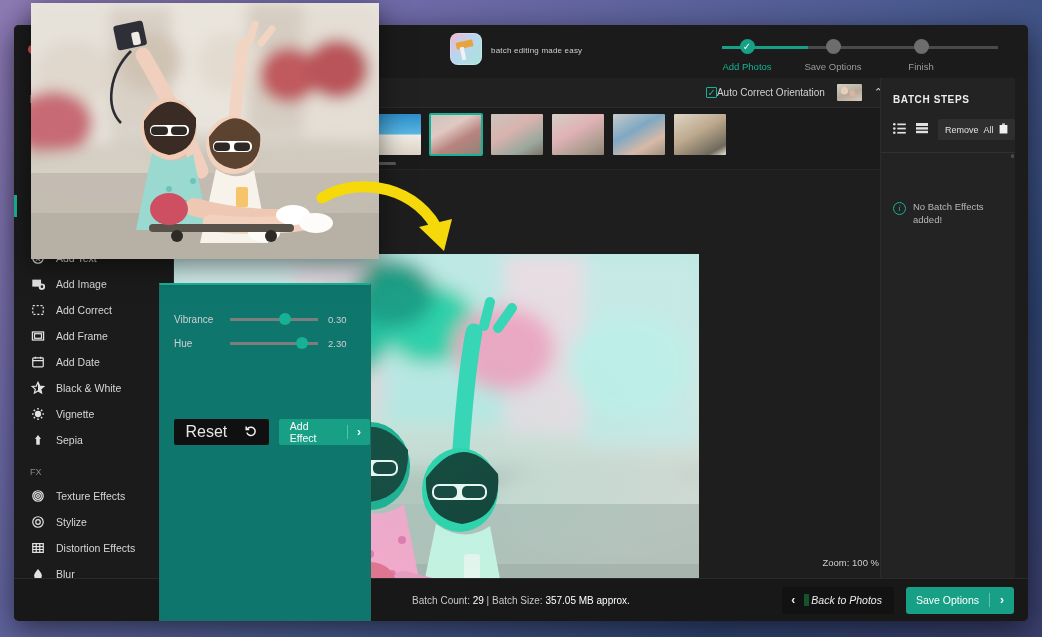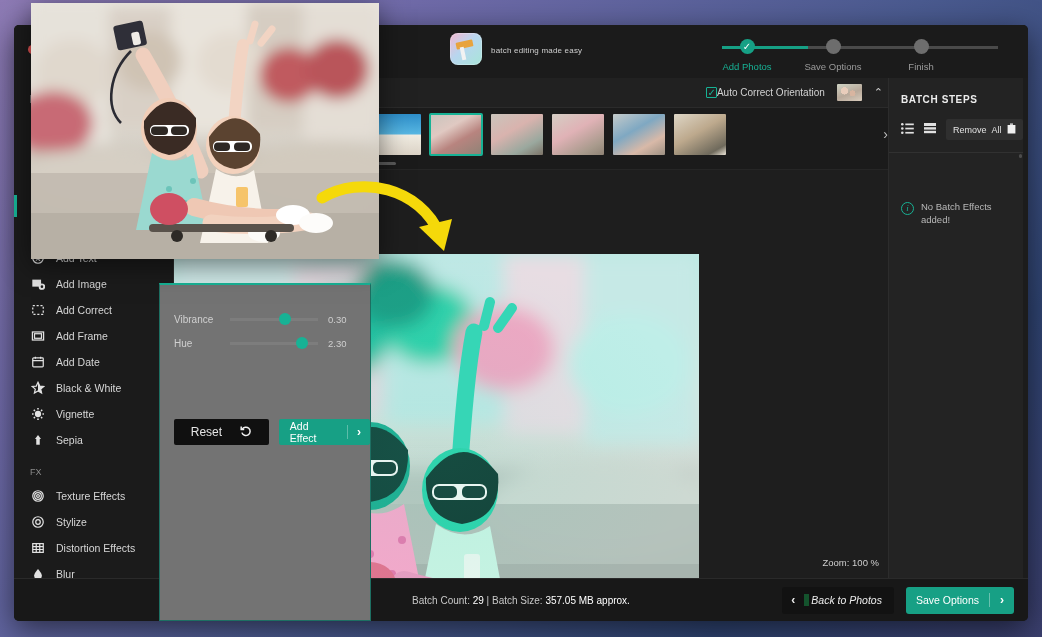--- a/index.html
+++ b/index.html
@@ -135,21 +135,21 @@
   .side-item .ico svg { width: 14px; height: 14px; fill: none;
     stroke: #e2e2e2; stroke-width: 1.4; }
   .fx-head {
     font-size: 9px; color: #8b8b8b; padding: 14px 0 6px 16px;
   }
 
   
   .effect-panel {
     position: absolute; left: 145px; top: 258px;
     width: 212px; height: 338px;
-    background: #737373;
+    background: #0f766e;
     border: 1px solid #1d6f62;
     border-top: 2px solid #17b295;
     z-index: 25;
   }
   .slider-row {
     display: flex; align-items: center;
     margin: 0 14px; height: 24px;
   }
   .slider-row.first { margin-top: 22px; }
   .slider-row .s-lbl { width: 56px; font-size: 10px; color: #d0d0d0; }
@@ -165,21 +165,21 @@
   .slider-row .s-val {
     width: 28px; font-size: 9.5px; color: #cfcfcf; text-align: left;
   }
   .panel-btns {
     position: absolute; left: 14px; top: 134px;
     display: flex; gap: 10px; align-items: center;
   }
   .btn-reset {
     width: 97px; height: 26px; background: #101010;
     display: flex; align-items: center; justify-content: center; gap: 18px;
-    font-size: 12px; color: #e6e6e6; border-radius: 2px;
+    font-size: 16px; color: #e6e6e6; border-radius: 2px;
   }
   .btn-add-effect {
     height: 26px; background: #17a085; border-radius: 2px;
     display: flex; align-items: center; color: #fff; font-size: 10.5px;
   }
   .btn-add-effect .lbl { padding: 12px 11px; }
   .btn-add-effect .chev {
     border-left: 1px solid rgba(255,255,255,.3);
     padding: 0 9px; font-size: 12px; font-weight: bold;
   }
@@ -244,21 +244,21 @@
     position: absolute; left: 0; top: 84px;
     width: 525px; height: 382px;
   }
   .zoom-label {
     position: absolute; right: 14px; bottom: 10px;
     font-size: 9.5px; color: #cfcfcf;
   }
 
   
   .rightpanel {
-    position: absolute; right: 5px; top: 53px;
+    position: absolute; right: 13px; top: 53px;
     width: 135px; bottom: 43px;
     background: #232323;
     border-left: 1px solid #2c2c2c;
   }
   .rp-title {
     font-size: 10px; font-weight: bold; color: #ececec;
     letter-spacing: .6px; padding: 16px 0 0 12px;
   }
   .rp-tools {
     display: flex; align-items: center; gap: 10px;

